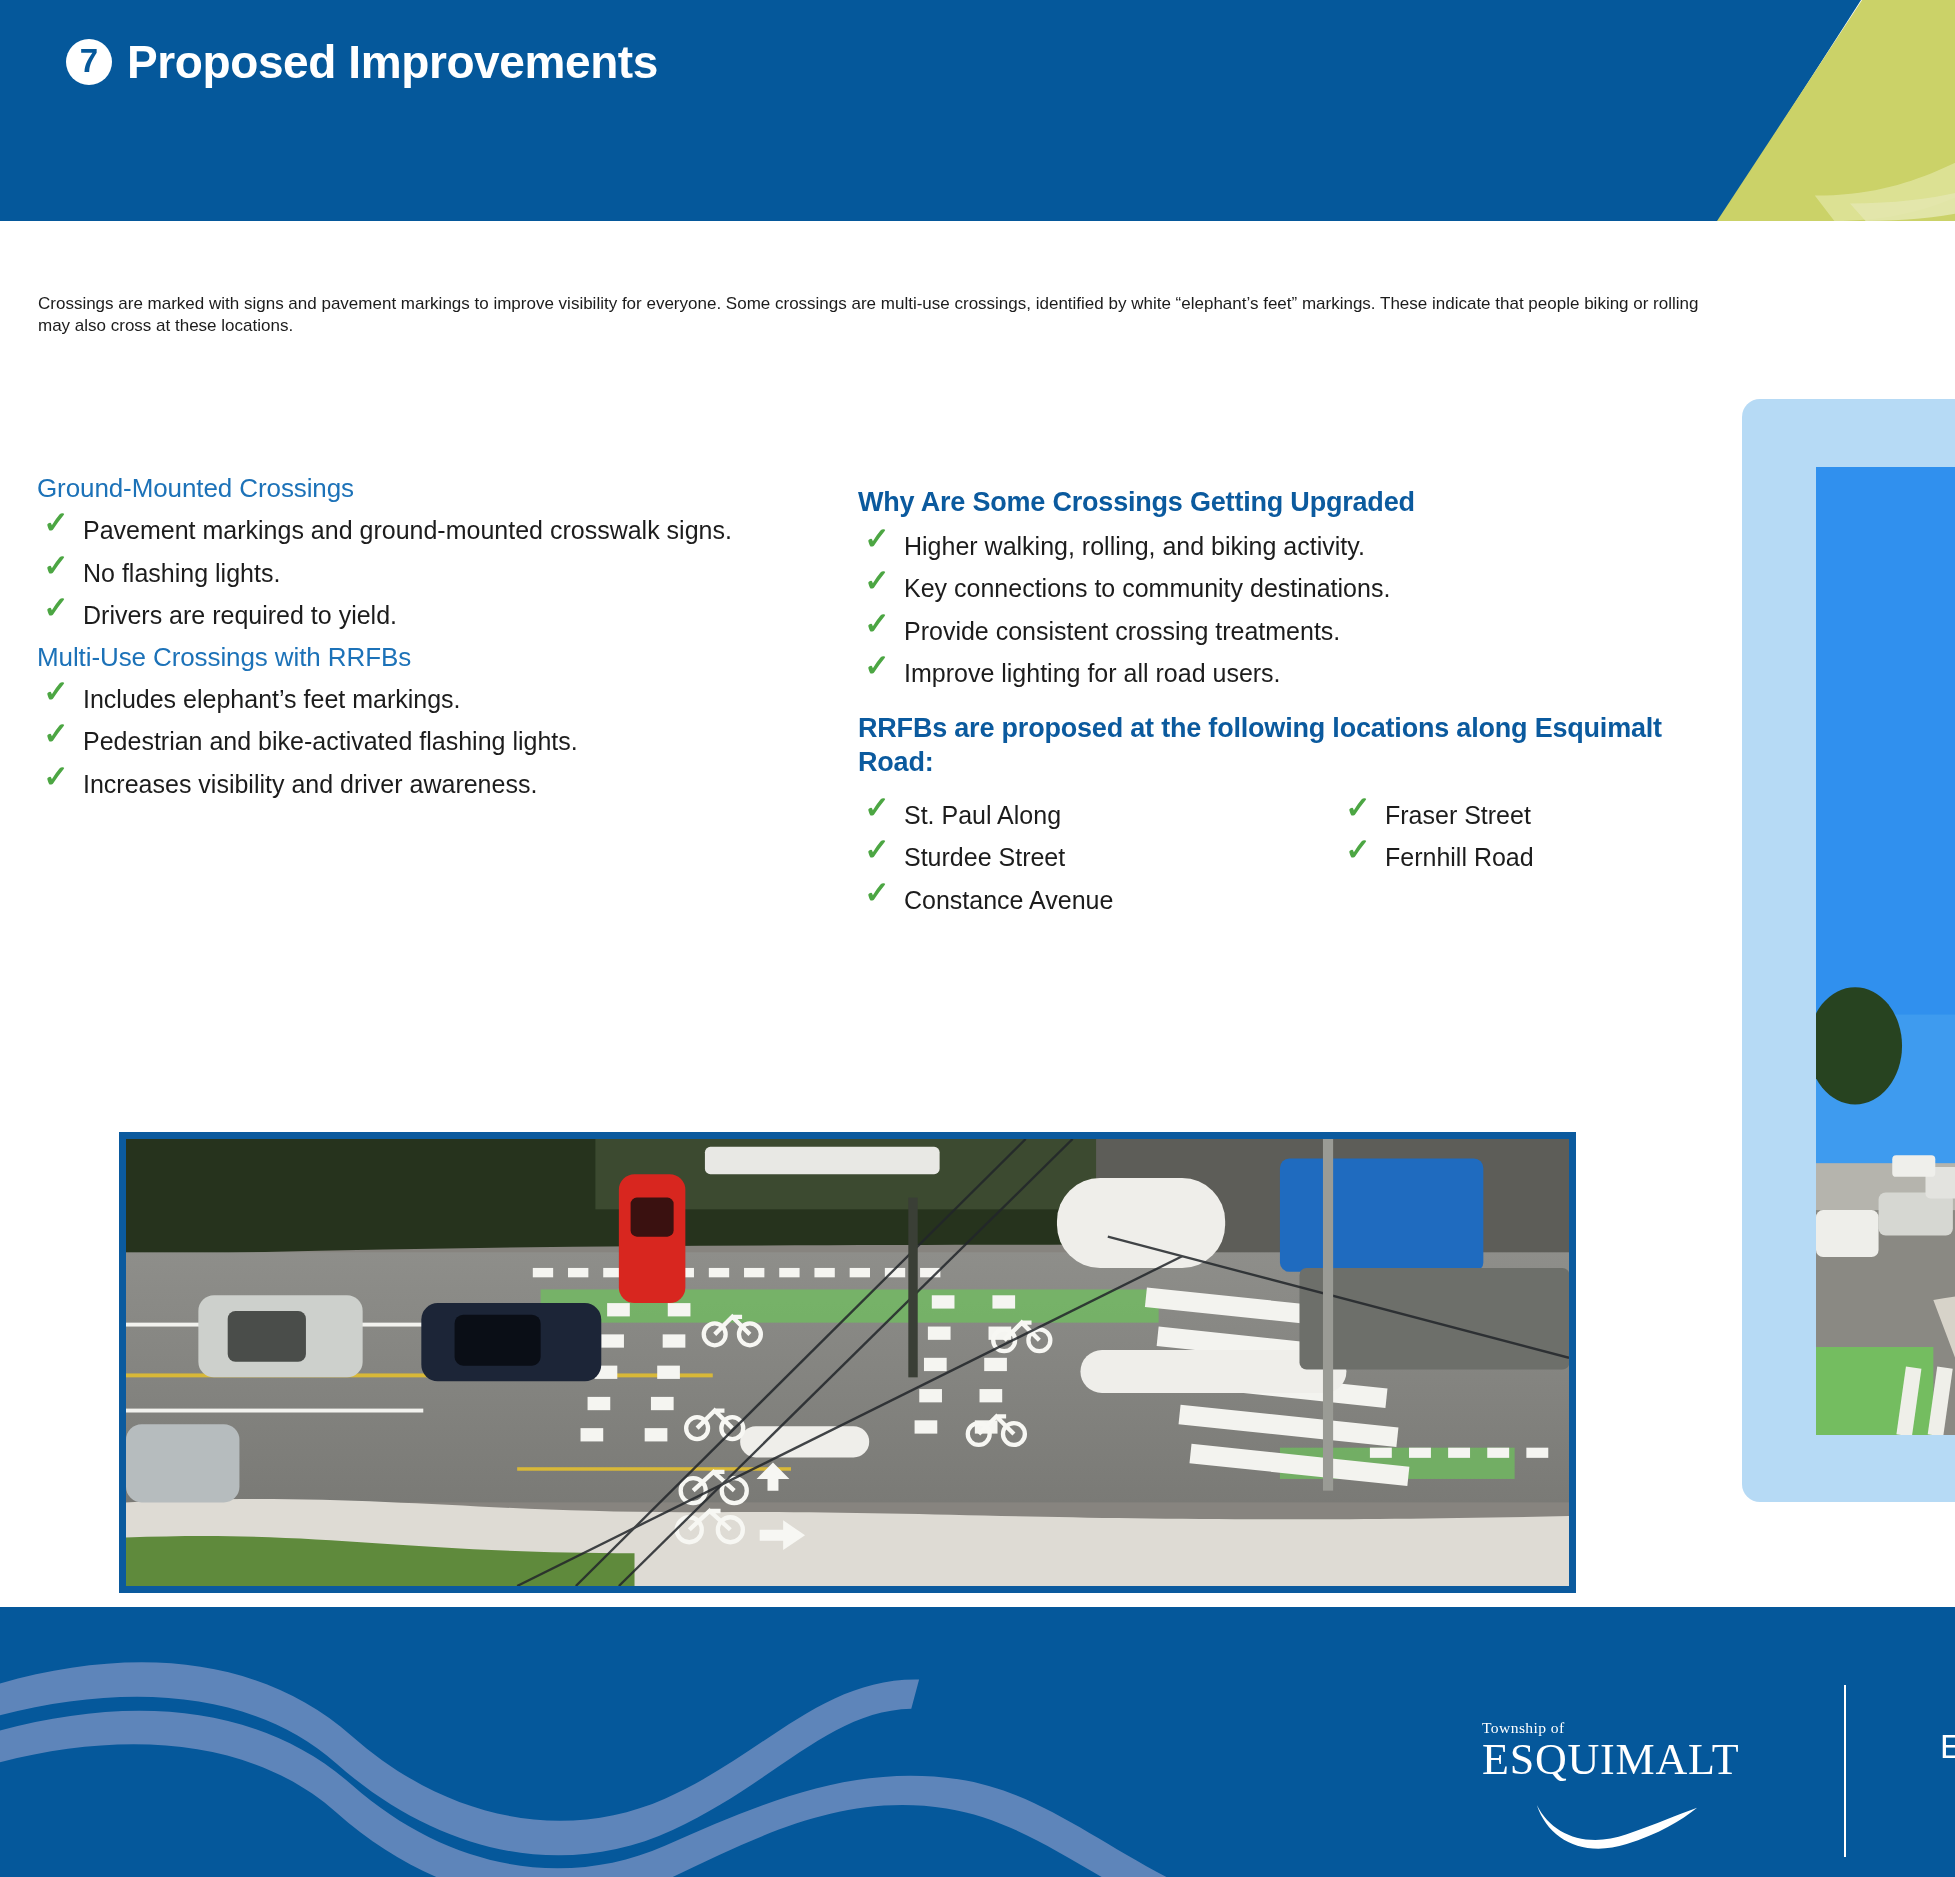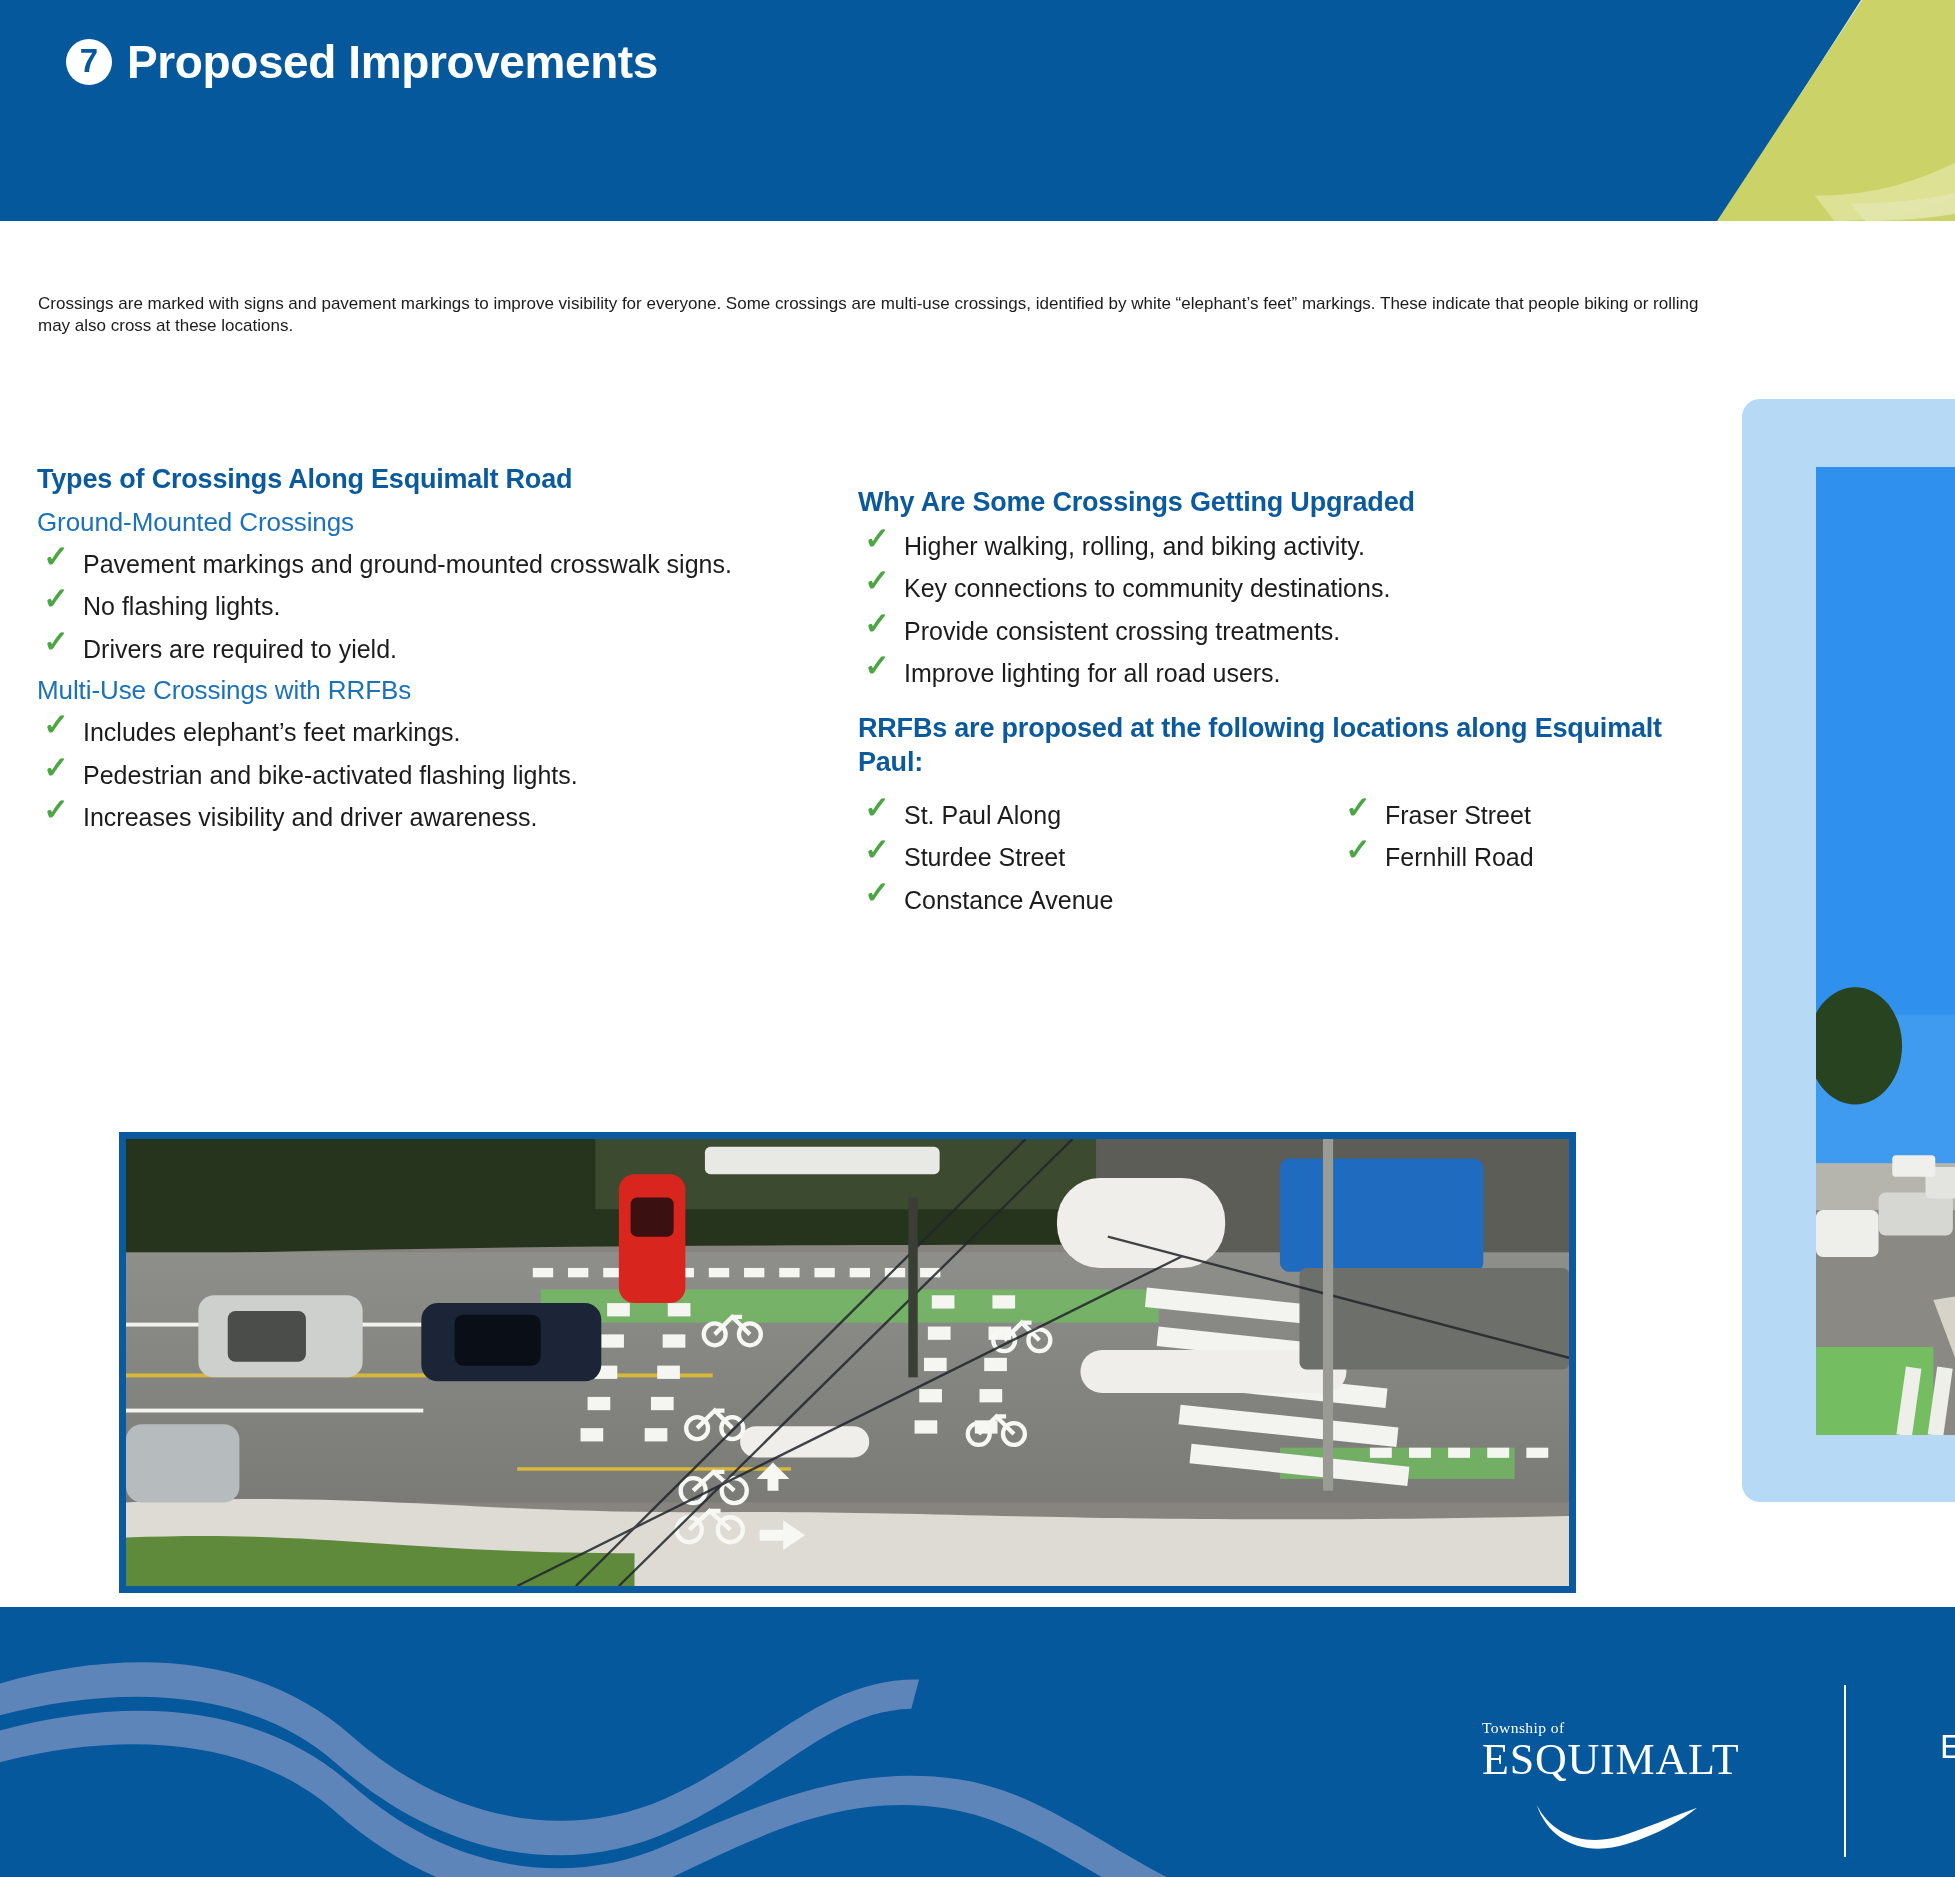--- a/index.html
+++ b/index.html
@@ -145,21 +145,20 @@
     <div class="header-title-text">Proposed Improvements</div>
   </div>
 
 </div>
 
 <div class="main">
 
   <div class="intro">Crossings are marked with signs and pavement markings to improve visibility for everyone. Some crossings are multi-use crossings, identified by white “elephant’s feet” markings. These indicate that people biking or rolling may also cross at these locations.</div>
 
   <div class="col-left">
-    <div class="h-blue-bold">Types of Crossings Along Esquimalt Road</div>
 
     <div class="h-blue-reg">Ground-Mounted Crossings</div>
     <ul class="checks">
       <li><span class="chk">✓</span><span>Pavement markings and ground-mounted crosswalk signs.</span></li>
       <li><span class="chk">✓</span><span>No flashing lights.</span></li>
       <li><span class="chk">✓</span><span>Drivers are required to yield.</span></li>
     </ul>
 
     <div class="h-blue-reg">Multi-Use Crossings with RRFBs</div>
     <ul class="checks">
@@ -171,21 +170,21 @@
 
   <div class="col-right">
     <div class="h-blue-bold">Why Are Some Crossings Getting Upgraded</div>
     <ul class="checks" style="margin-top:7px">
       <li><span class="chk">✓</span><span>Higher walking, rolling, and biking activity.</span></li>
       <li><span class="chk">✓</span><span>Key connections to community destinations.</span></li>
       <li><span class="chk">✓</span><span>Provide consistent crossing treatments.</span></li>
       <li><span class="chk">✓</span><span>Improve lighting for all road users.</span></li>
     </ul>
 
-    <div class="h-blue-bold" style="margin-top:22px">RRFBs are proposed at the following locations along Esquimalt Paul:</div>
+    <div class="h-blue-bold" style="margin-top:22px">RRFBs are proposed at the following locations along Esquimalt Road:</div>
 
     <div class="loc-grid">
       <ul class="checks">
         <li><span class="chk">✓</span><span>St. Paul Along</span></li>
         <li><span class="chk">✓</span><span>Sturdee Street</span></li>
         <li><span class="chk">✓</span><span>Constance Avenue</span></li>
       </ul>
       <ul class="checks">
         <li><span class="chk">✓</span><span>Fraser Street</span></li>
         <li><span class="chk">✓</span><span>Fernhill Road</span></li>

